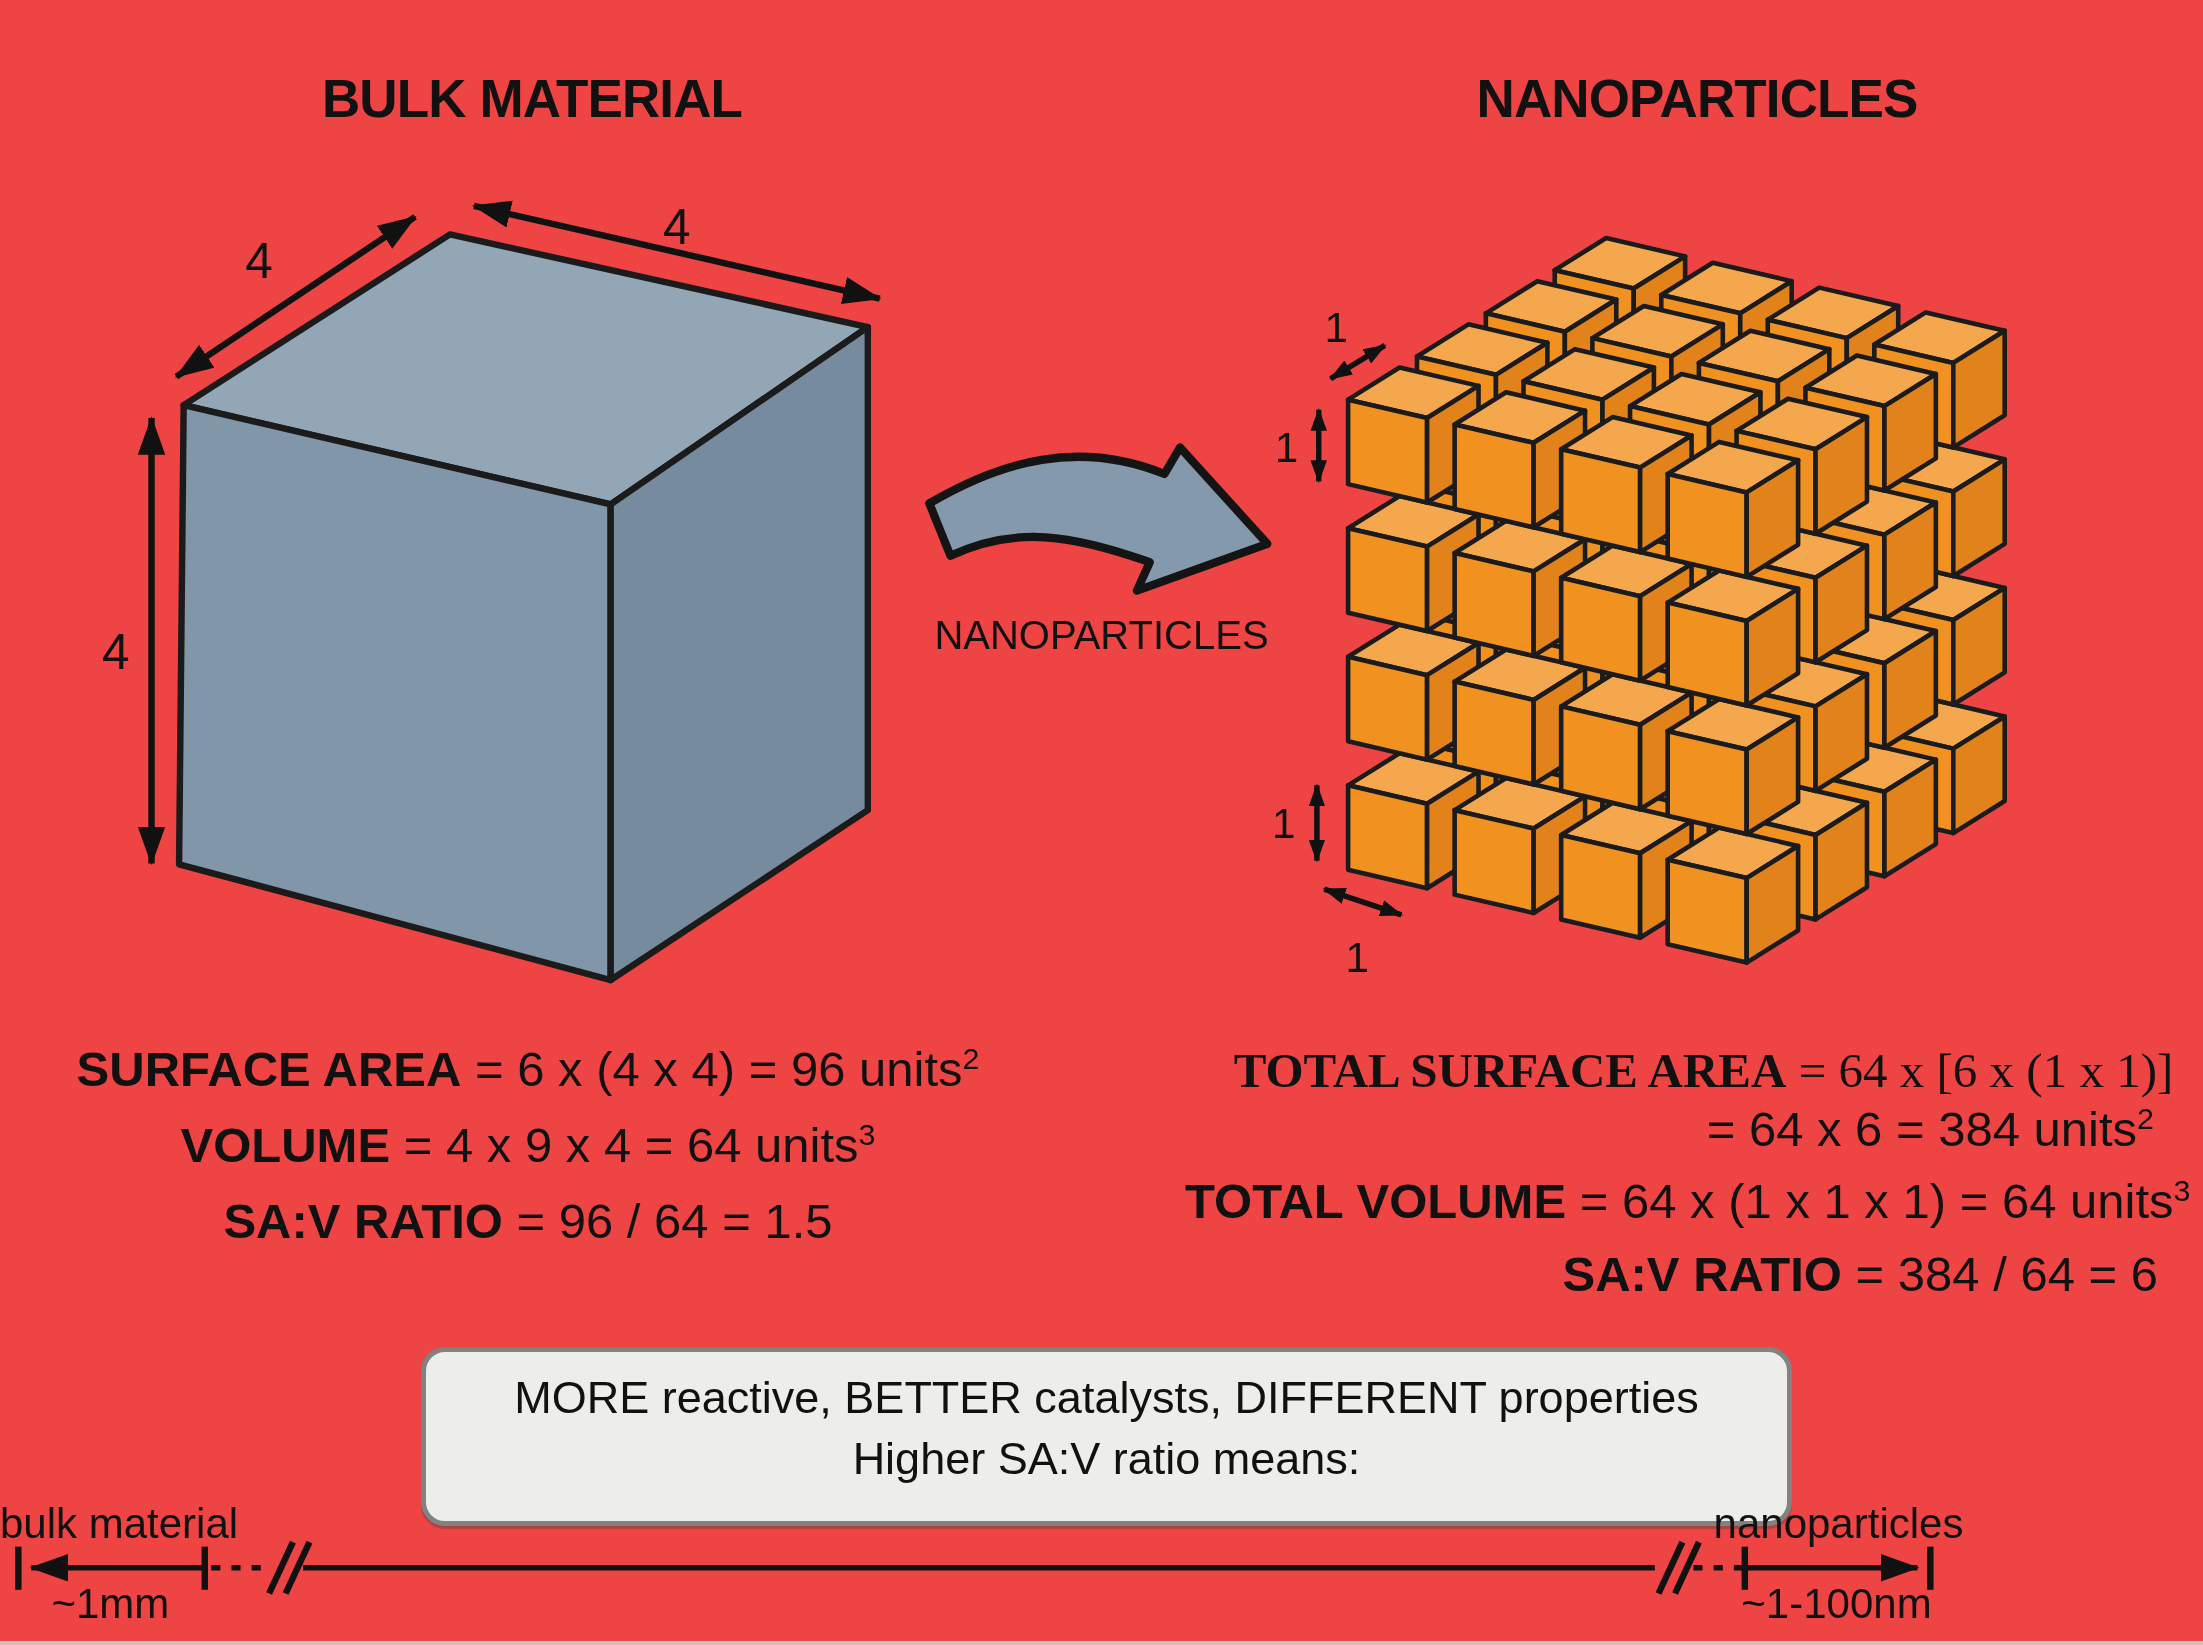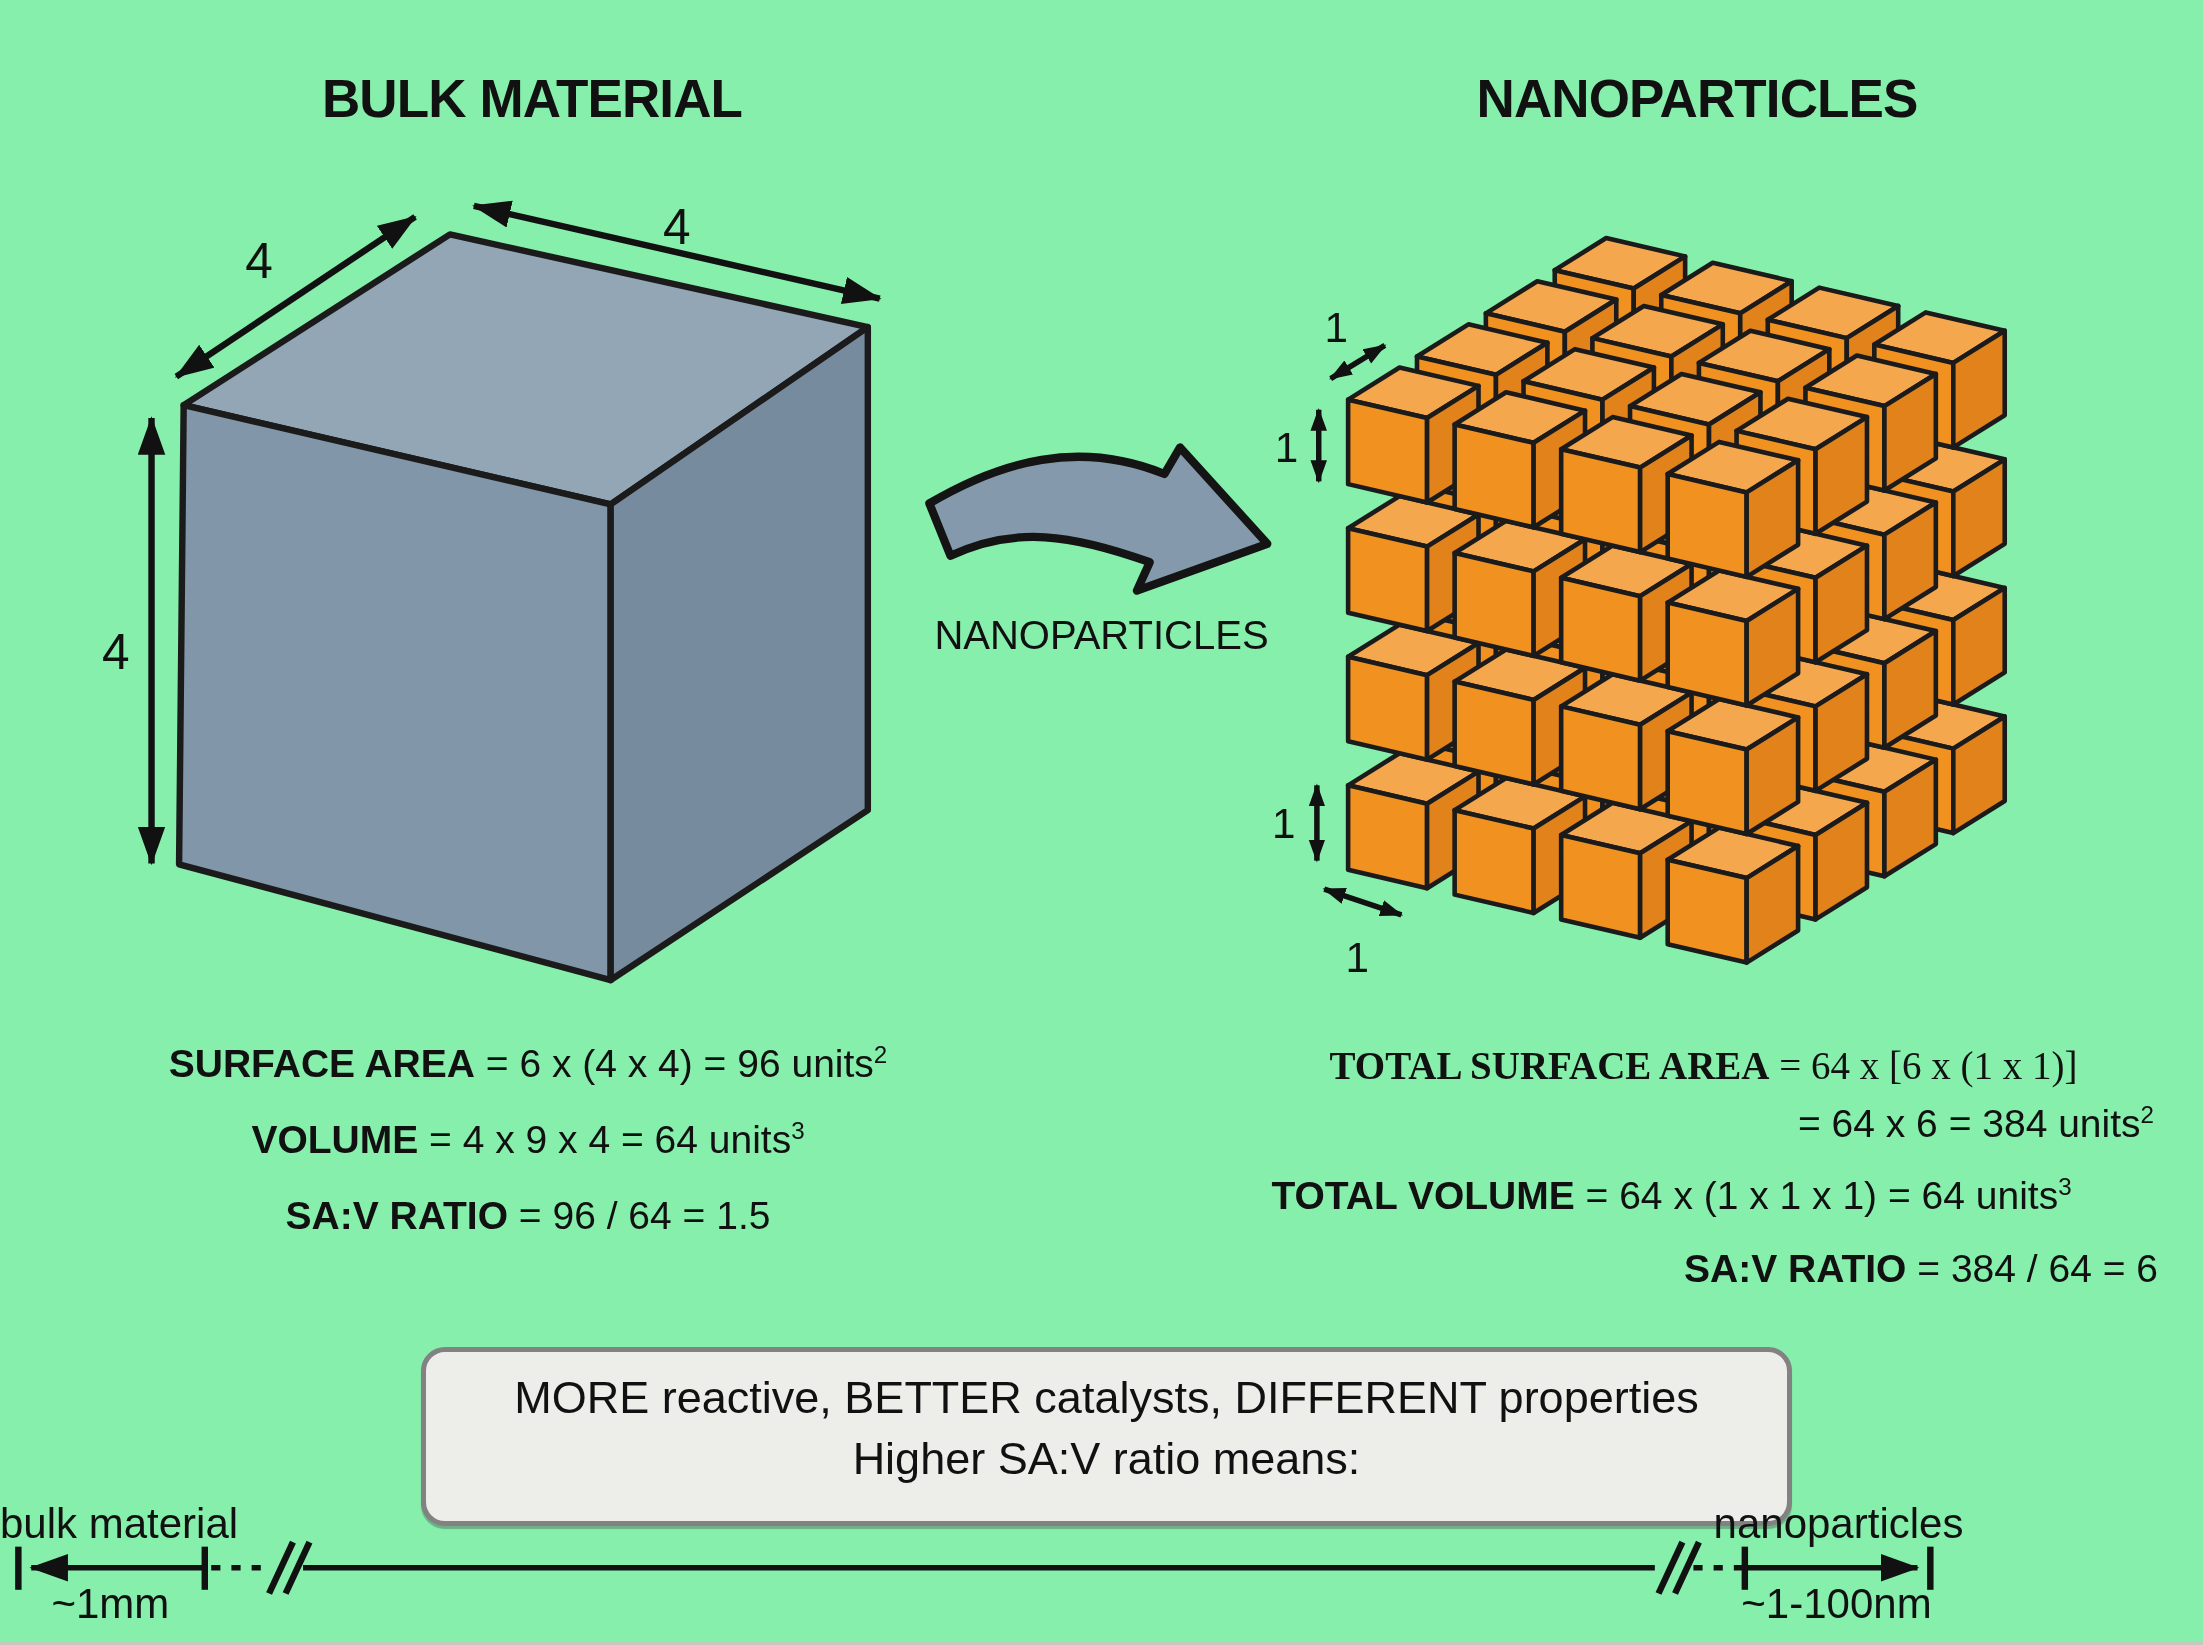--- a/index.html
+++ b/index.html
@@ -1,25 +1,25 @@
 <!DOCTYPE html>
 <html style="font-size:14.7px"><head>
 <meta charset="utf-8">
 <style>
   html,body{margin:0;padding:0;background:#e8e8e8;}
   #canvas{
     position:relative;width:2204px;height:1646px;overflow:hidden;
-    background:#86efac;
+    background:#ef4444;
     font-family:"Liberation Sans", sans-serif;
     color:#111;
   }
   .abs{position:absolute;}
   .title{font-size:53px;font-weight:bold;letter-spacing:-0.9px;text-align:center;line-height:1;}
   .divide{font-size:40px;text-align:center;line-height:52px;}
-  .fline{font-size:39px;line-height:1;white-space:nowrap;}
+  .fline{font-size:49px;line-height:1;white-space:nowrap;}
   .fline .b{font-weight:bold;}
   .fcenter{text-align:center;}
   .fright{text-align:right;}
   sup{font-size:0.62em;}
   #summary-box{
     left:421px;top:1347px;width:1361px;height:154px;
     border:5.5px solid #828282;border-radius:24px;background:#ededea;
     box-shadow:0 2.8px 0.9px rgba(60,60,60,0.35);
     text-align:center;padding-top:14.7px;box-sizing:content-box;
   }

